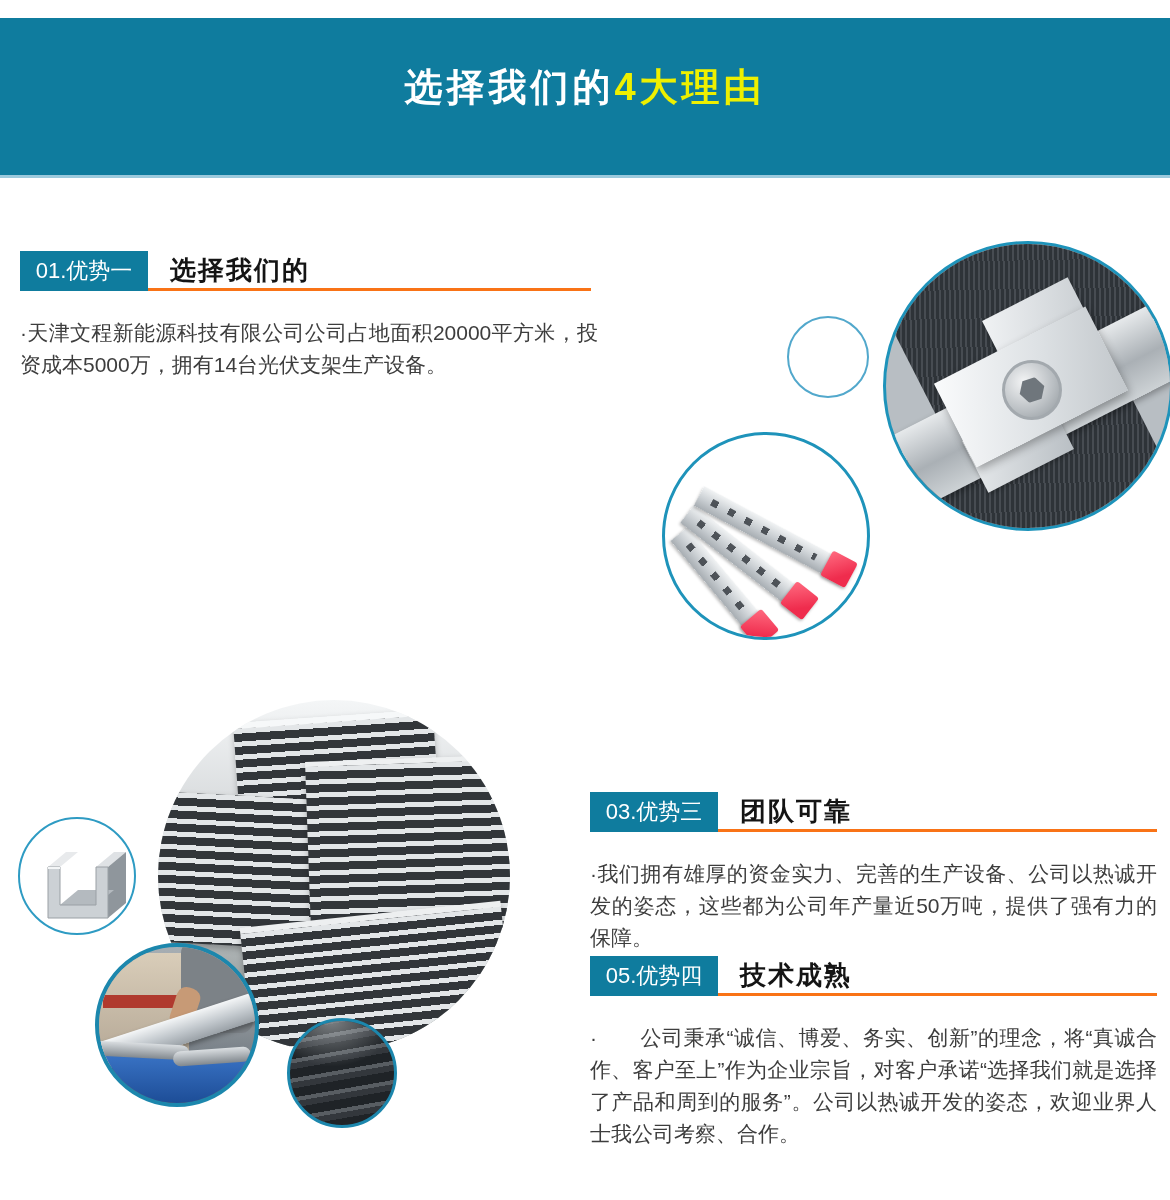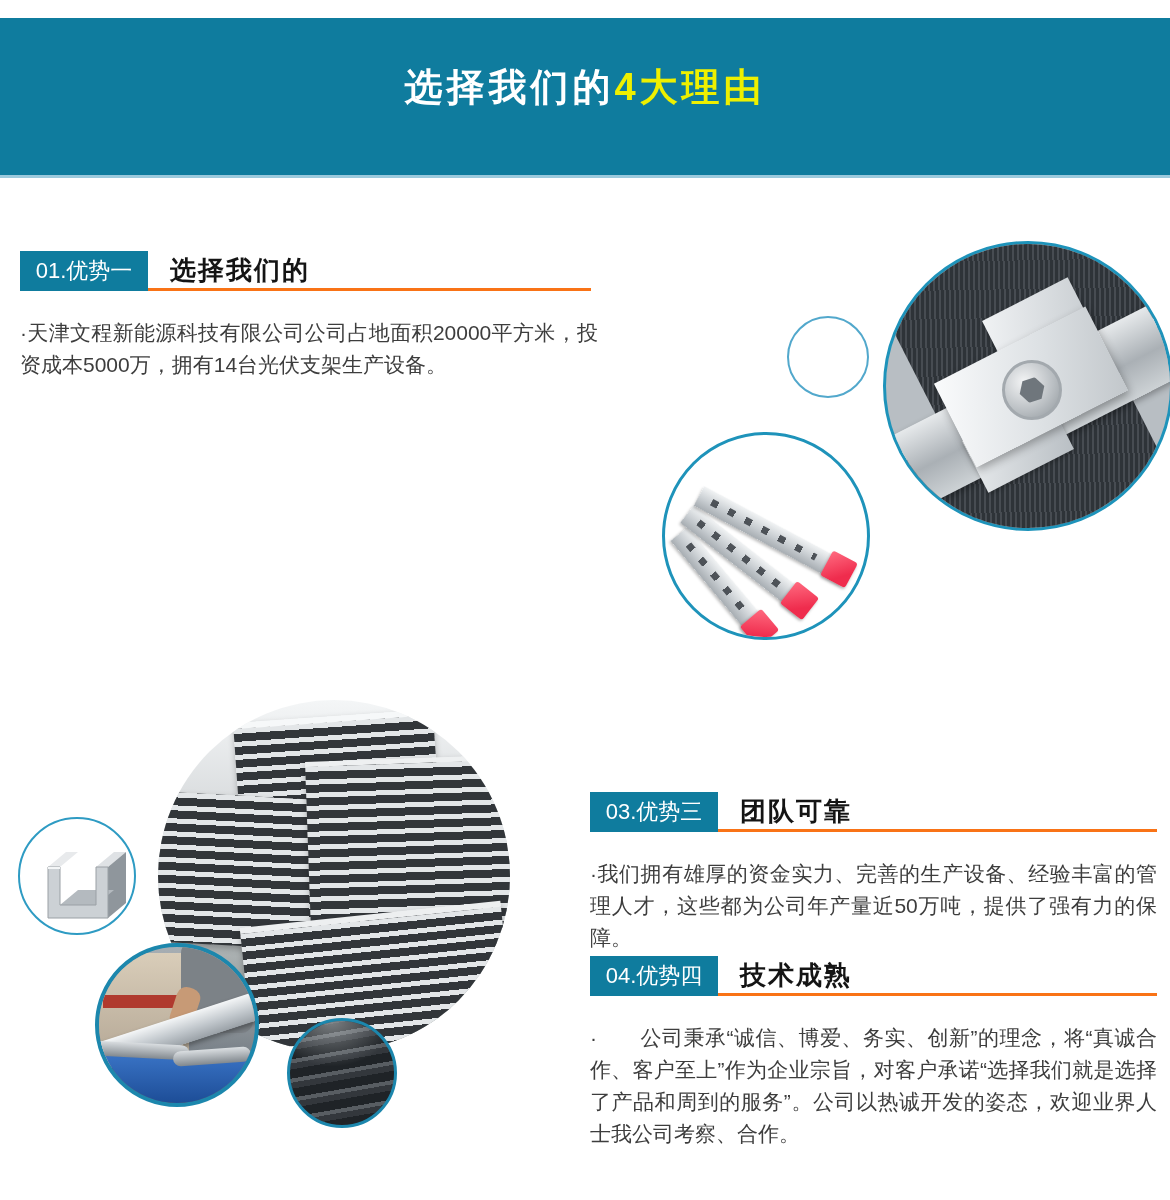--- a/index.html
+++ b/index.html
@@ -125,26 +125,26 @@
     </div>
     <div class="sec-body">·天津文程新能源科技有限公司公司占地面积20000平方米，投资成本5000万，拥有14台光伏支架生产设备。</div>
   </div>
 
 
   <div class="section" id="sec3">
     <div class="sec-head">
       <div class="sec-badge">03.优势三</div>
       <div class="sec-title">团队可靠</div>
     </div>
-    <div class="sec-body">·我们拥有雄厚的资金实力、完善的生产设备、经验丰富的管理人才，这些都为公司年产量近50万吨，提供了强有力的保障。</div>
+    <div class="sec-body">·我们拥有雄厚的资金实力、完善的生产设备、公司以热诚开发的姿态，这些都为公司年产量近50万吨，提供了强有力的保障。</div>
   </div>
 
   <div class="section" id="sec4">
     <div class="sec-head">
-      <div class="sec-badge">04.优势四</div>
+      <div class="sec-badge">05.优势四</div>
       <div class="sec-title">技术成熟</div>
     </div>
     <div class="sec-body">·　　公司秉承“诚信、博爱、务实、创新”的理念，将“真诚合作、客户至上”作为企业宗旨，对客户承诺“选择我们就是选择了产品和周到的服务”。公司以热诚开发的姿态，欢迎业界人士我公司考察、合作。</div>
   </div>
 
   <div class="circle" id="c-clamp">
     <div class="panel-tr"></div>
     <div class="panel-bl"></div>
     <div class="rail"></div>
     <div class="clamp-top"></div>

